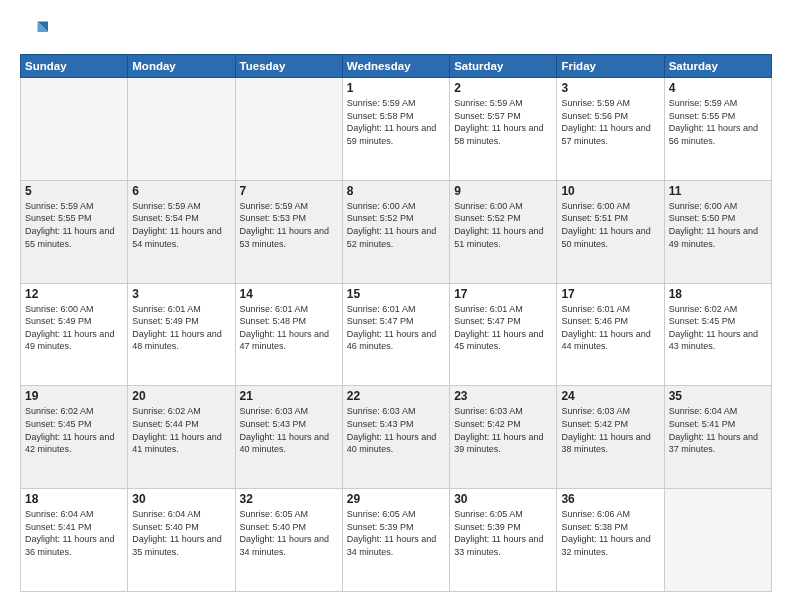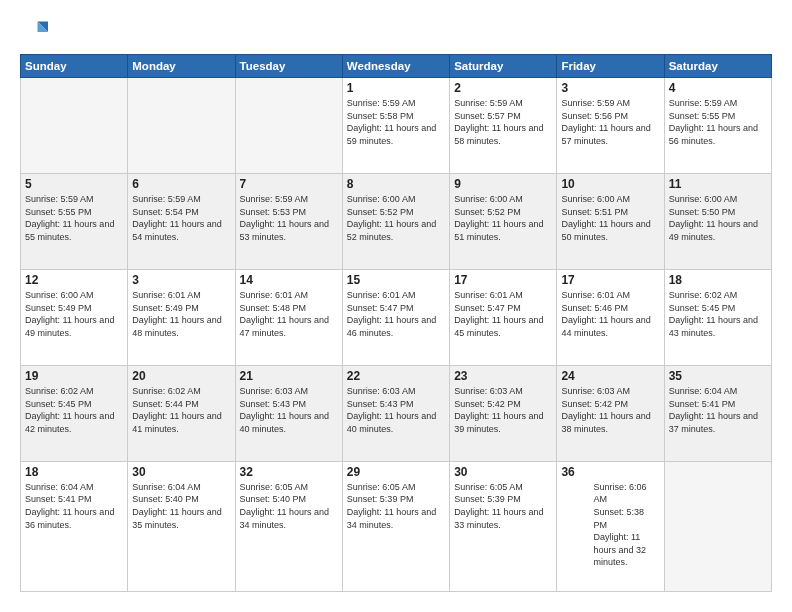--- a/index.html
+++ b/index.html
@@ -315,21 +315,21 @@
 Daylight: 11 hours and 34 minutes.</div>
           </td>
           <td>
             <div class="day-num">30</div>
             <div class="cell-text" style="white-space: pre-line;">Sunrise: 6:05 AM
 Sunset: 5:39 PM
 Daylight: 11 hours and 33 minutes.</div>
           </td>
           <td>
             <div class="day-num">36</div>
-            <div class="cell-text" style="white-space: pre-line; margin-left: 32px;">Sunrise: 6:06 AM
+            <div class="cell-text" style="white-space: pre-line;">Sunrise: 6:06 AM
 Sunset: 5:38 PM
 Daylight: 11 hours and 32 minutes.</div>
           </td>
           <td class="empty"></td>
         </tr>
       </tbody>
   </table>
 </div>
 
 </body></html>

